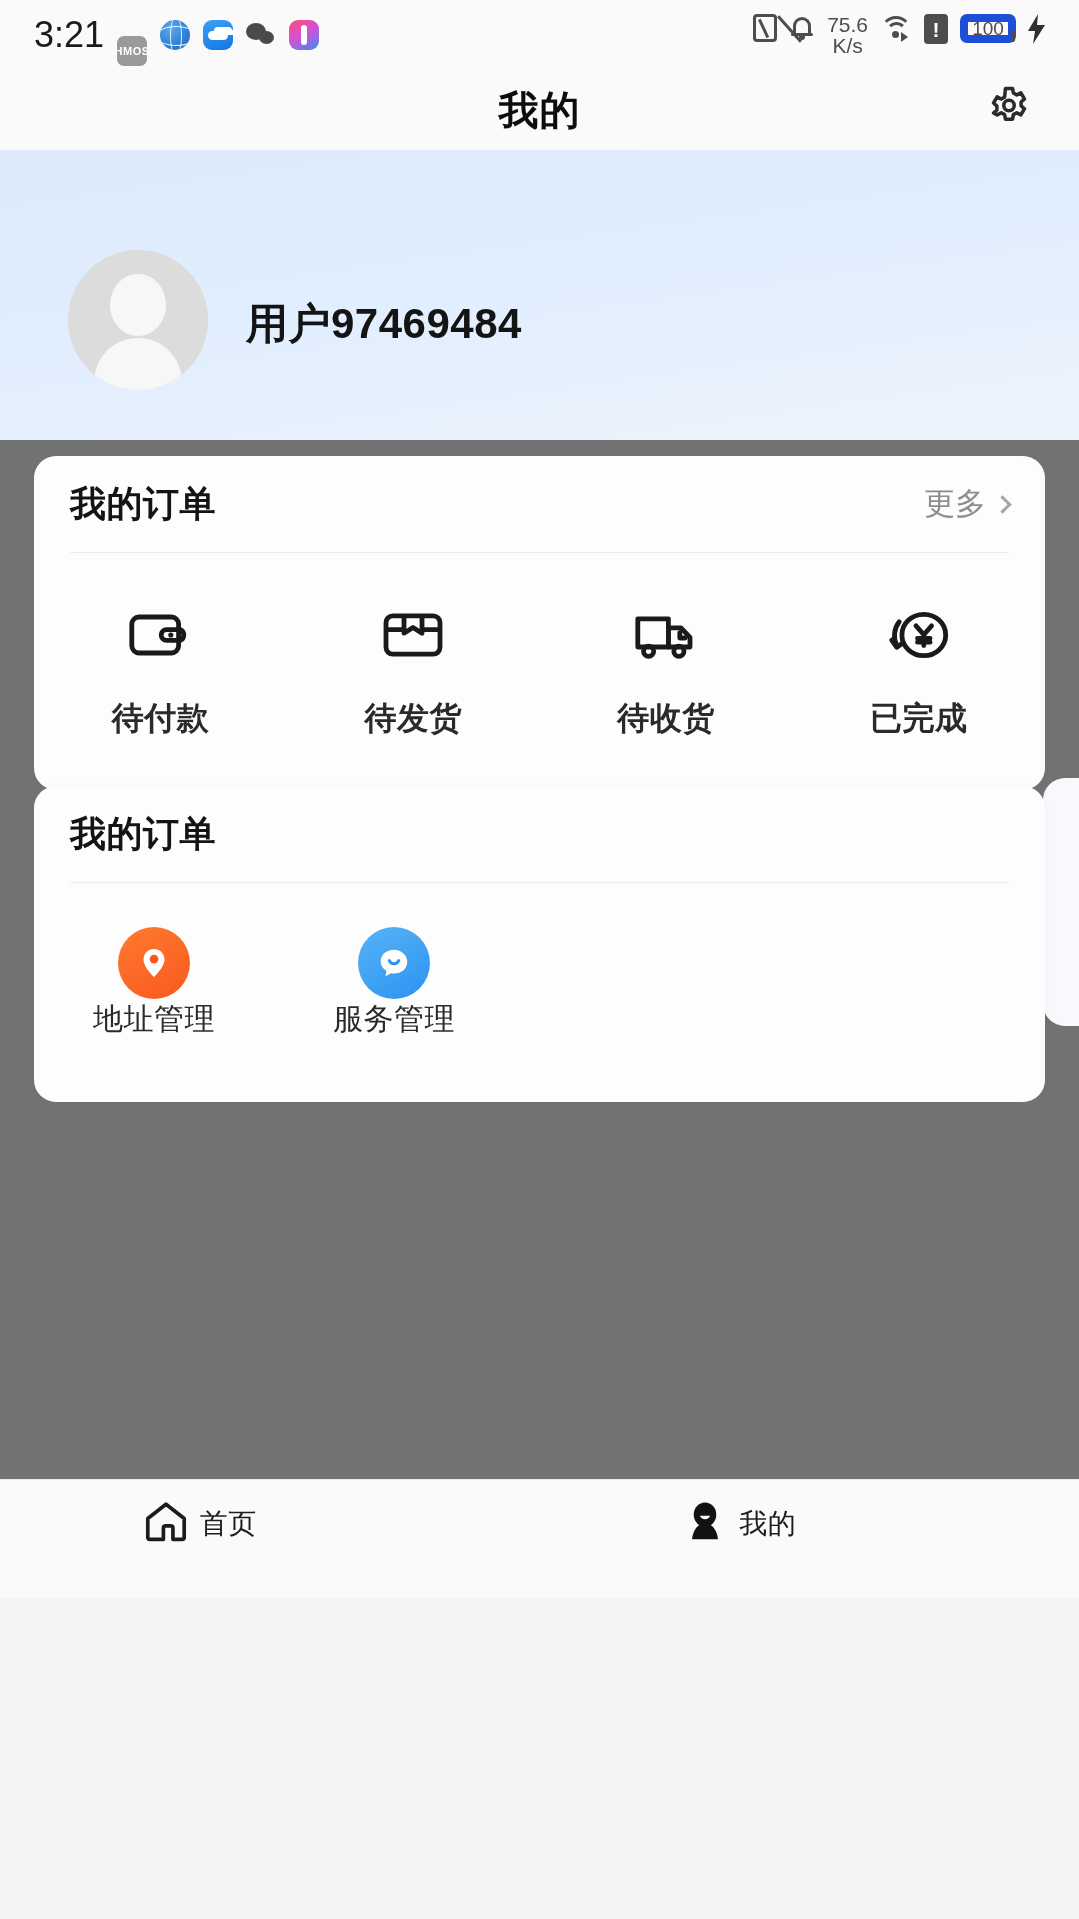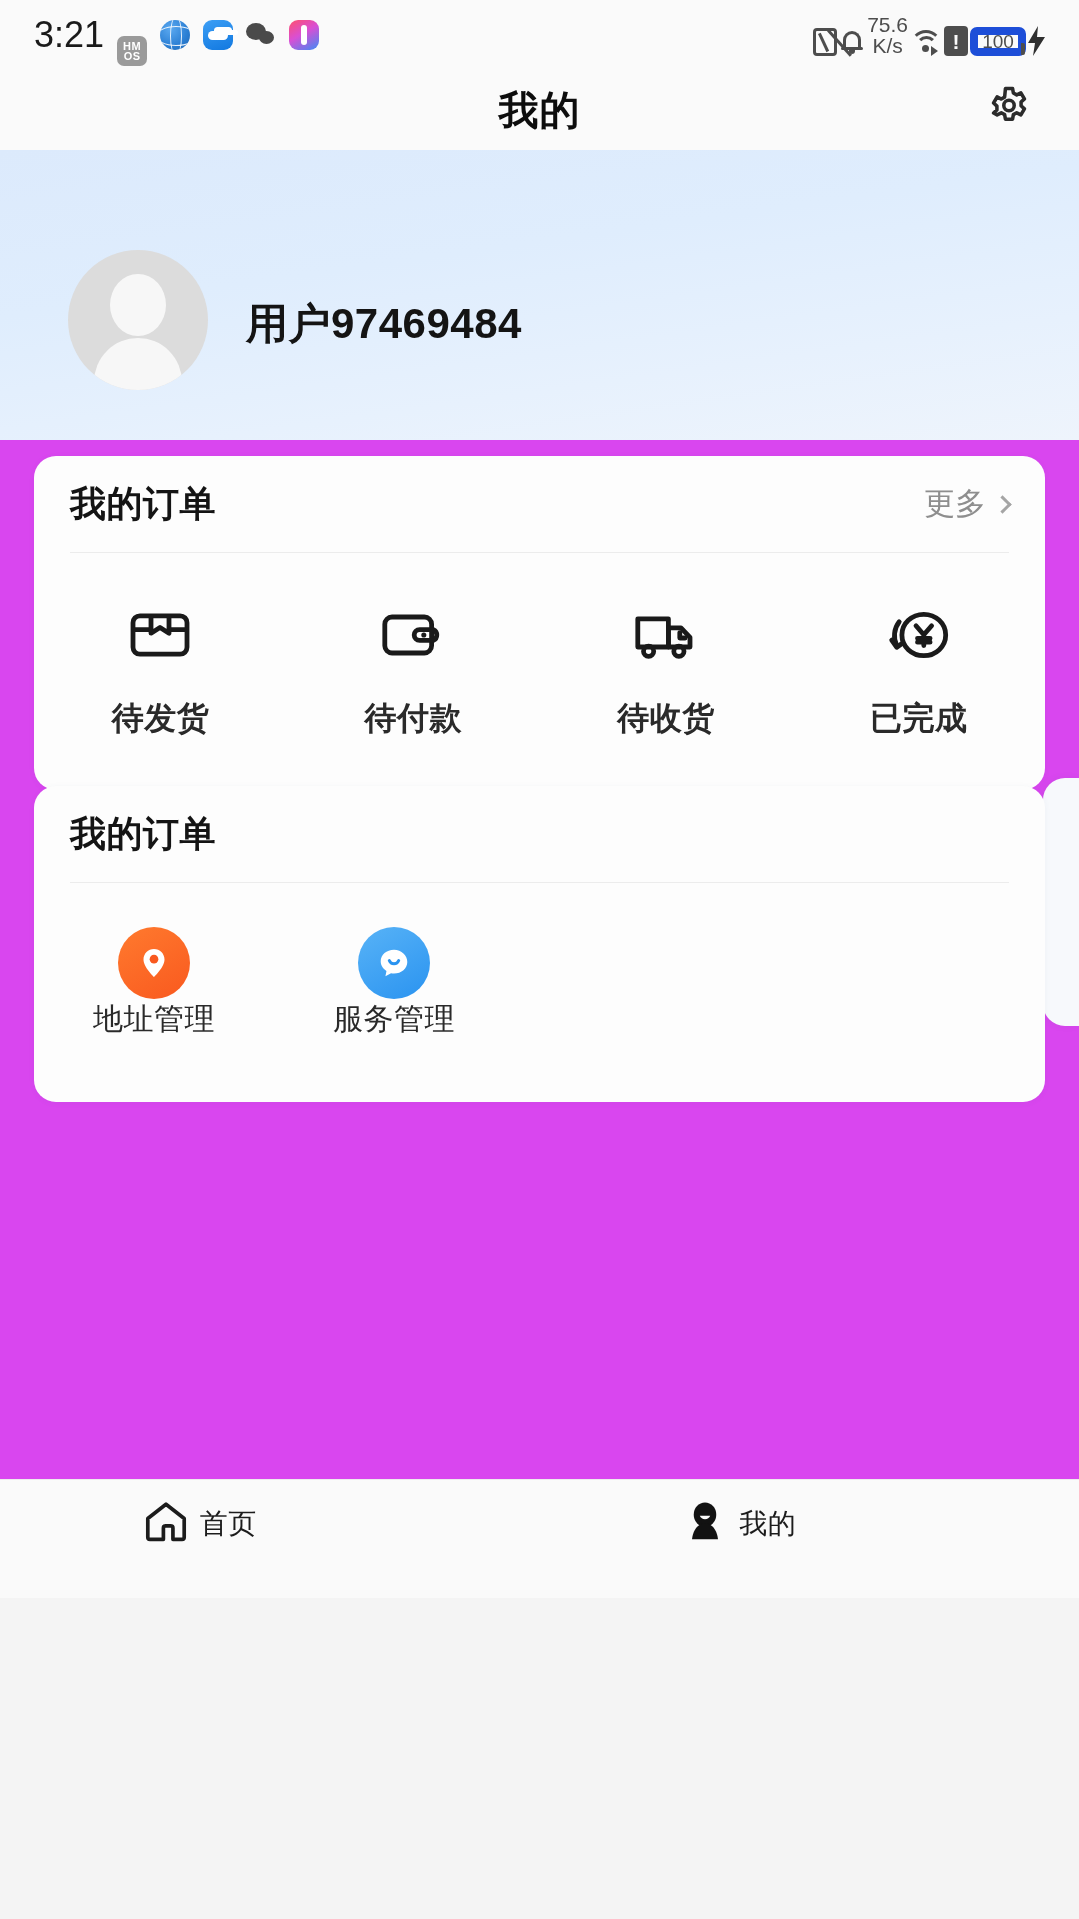--- a/index.html
+++ b/index.html
@@ -2,37 +2,37 @@
 <html><head>
 <meta charset="utf-8">
 <style>
   * { margin:0; padding:0; box-sizing:border-box; }
   html, body {
     width:1079px; height:1919px;
     font-family:"Liberation Sans","DejaVu Sans",sans-serif;
     background:#f4f4f4;
     overflow:hidden;
   }
-  .phone { position:relative; width:1079px; height:1598px; background:#d946ef; }
+  .phone { position:relative; width:1079px; height:1598px; background:#737373; }
 
   
   .statusbar {
     position:absolute; top:0; left:0; width:1079px; height:70px;
     background:#fafafa;
     display:flex; align-items:center; justify-content:space-between;
     padding:0 34px;
   }
   .sb-left { display:flex; align-items:center; gap:13px; }
   .sb-time { font-size:36px; font-weight:400; color:#1a1a1a; letter-spacing:0px; }
-  .sb-right { display:flex; align-items:flex-end; gap:2px; }
+  .sb-right { display:flex; align-items:flex-start; gap:12px; }
 
   .ic-hmos {
     width:30px; height:30px; border-radius:7px; background:#9a9a9a;
     color:#fff; font-size:11px; line-height:10px; font-weight:700;
-    display:flex; flex-direction:column; align-items:center; justify-content:center;
+    display:flex; align-items:center; justify-content:center;
     letter-spacing:0.5px;
     margin-top:32px;
   }
   .ic-globe {
     width:30px; height:30px; border-radius:50%;
     background:radial-gradient(circle at 35% 30%, #5ba9f0 0%, #2b7fd4 60%, #1d63ad 100%);
     position:relative; overflow:hidden;
   }
   .ic-globe:before, .ic-globe:after {
     content:""; position:absolute; border:1.6px solid rgba(255,255,255,.88); border-radius:50%;
@@ -302,37 +302,37 @@
         <span class="chev"></span>
       </span>
     </div>
     <div class="divider"></div>
 
     <div class="grid4">
 
       <div class="cell">
         <span>
           <svg width="72" height="72" viewBox="0 0 24 24" fill="none" stroke="#1a1a1a" stroke-width="1.6" stroke-linecap="round" stroke-linejoin="round">
+            <rect x="2.6" y="6" width="15.6" height="12" rx="2.4"></rect>
+            <path d="M14.2 10.2h4.6a2 2 0 0 1 0 3.6h-4.6a1.8 1.8 0 0 1 0-3.6z"></path>
+            <circle cx="15.6" cy="12" r="0.85" fill="#1a1a1a" stroke="none"></circle>
+          </svg>
+        </span>
+        <span class="cell-label">待付款</span>
+      </div>
+
+      <div class="cell">
+        <span>
+          <svg width="72" height="72" viewBox="0 0 24 24" fill="none" stroke="#1a1a1a" stroke-width="1.6" stroke-linecap="round" stroke-linejoin="round">
             <rect x="3" y="5.6" width="18" height="12.8" rx="2.3"></rect>
             <path d="M3.4 10.2h5.6M15 10.2h5.6"></path>
             <path d="M9 5.8v5.6l3-1.9 3 1.9V5.8"></path>
           </svg>
         </span>
         <span class="cell-label">待发货</span>
-      </div>
-
-      <div class="cell">
-        <span>
-          <svg width="72" height="72" viewBox="0 0 24 24" fill="none" stroke="#1a1a1a" stroke-width="1.6" stroke-linecap="round" stroke-linejoin="round">
-            <rect x="2.6" y="6" width="15.6" height="12" rx="2.4"></rect>
-            <path d="M14.2 10.2h4.6a2 2 0 0 1 0 3.6h-4.6a1.8 1.8 0 0 1 0-3.6z"></path>
-            <circle cx="15.6" cy="12" r="0.85" fill="#1a1a1a" stroke="none"></circle>
-          </svg>
-        </span>
-        <span class="cell-label">待付款</span>
       </div>
 
       <div class="cell">
         <span>
           <svg width="72" height="72" viewBox="0 0 24 24" fill="none" stroke="#1a1a1a" stroke-width="1.6" stroke-linecap="round" stroke-linejoin="round">
             <path d="M2.6 6.6h10.2v9.4H2.6z"></path>
             <path d="M12.8 9.6h4.2l3 3.2v3.2h-7.2z"></path>
             <circle cx="6.2" cy="17.4" r="1.7"></circle>
             <circle cx="16.3" cy="17.4" r="1.7"></circle>
             <path d="M16.6 11.2v1.8h1.8"></path>

